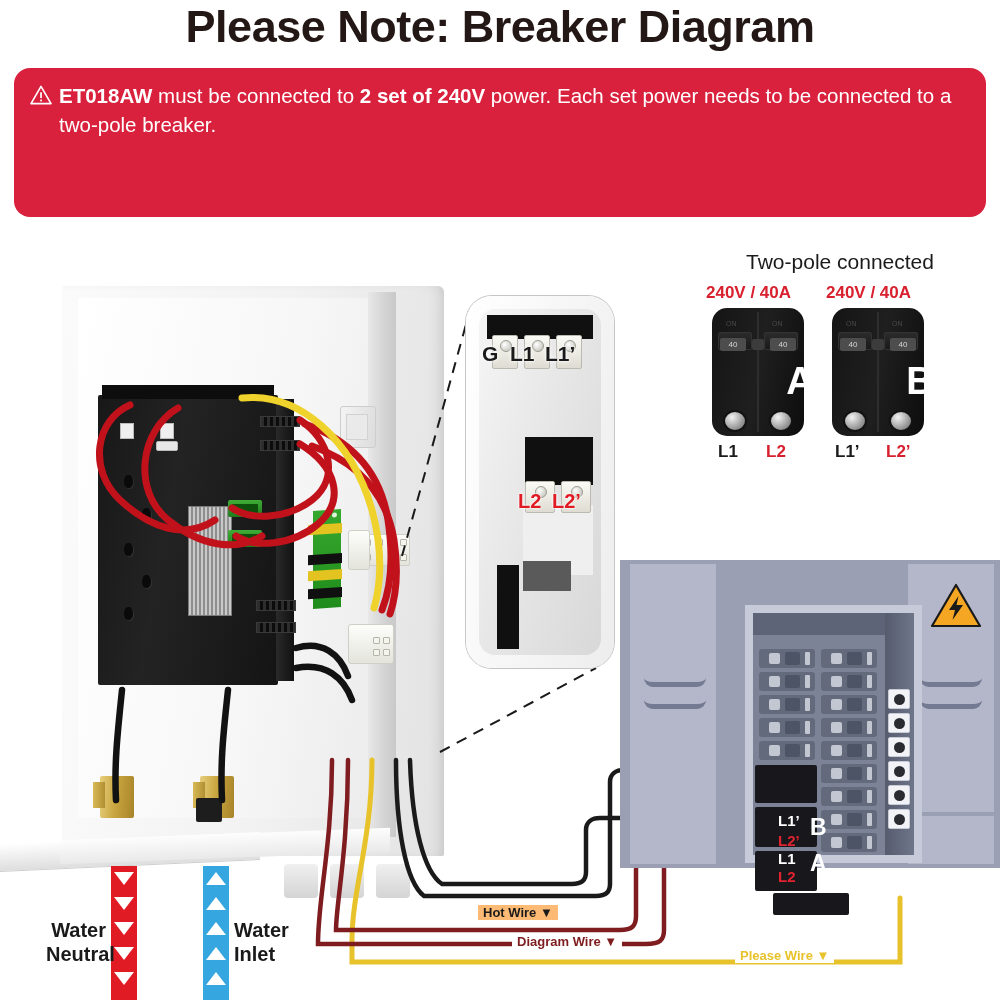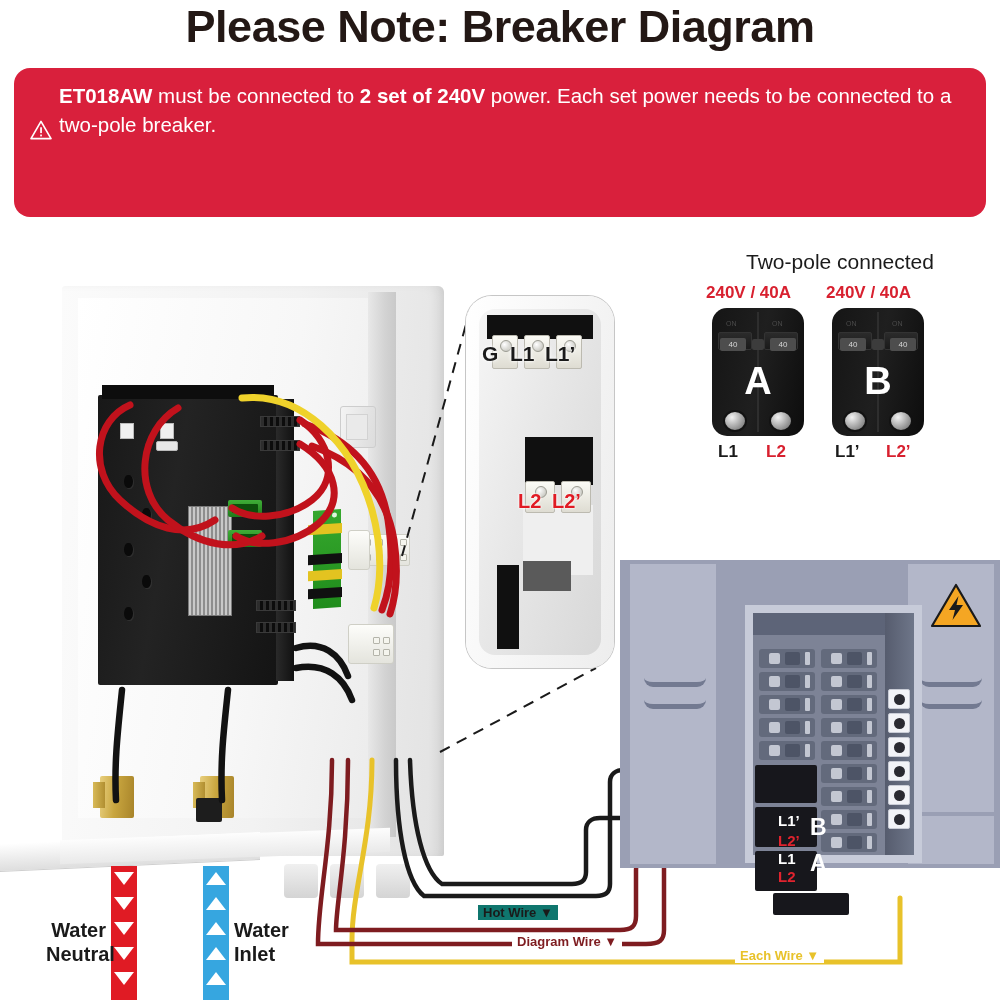--- a/index.html
+++ b/index.html
@@ -27,21 +27,21 @@
   #warning-box {
     position: absolute;
     left: 14px; top: 68px;
     width: 972px; height: 149px;
     background: #D9203C;
     border-radius: 16px;
     padding: 13px 18px 0 16px;
   }
   .warn-line {
     display: flex;
-    align-items: flex-end;
+    align-items: flex-start;
     color: #ffffff;
     font-size: 20.5px;
     line-height: 1.43;
     margin-bottom: 1px;
   }
   .warn-text { flex: 1; }
   .warn-text b { font-weight: bold; }
   .tri-icon {
     width: 22px; height: 20px;
     flex: 0 0 22px;
@@ -144,20 +144,21 @@
   .dp-lbl-red { position:absolute; color:#E01B24; font-size:20px; font-weight:bold; text-shadow:0 0 2px #fff,0 0 3px #fff; }
 
   
   #breakers-sec { position:absolute; left:690px; top:250px; width:300px; height:225px; }
   .brk-title { text-align:center; font-size:21px; color:#1b1b1b; font-weight:normal; }
   .brk-volt { position:absolute; font-size:17px; font-weight:bold; color:#D8202F; }
   .brk-unit {
     position:absolute; width:92px; height:128px;
     background: linear-gradient(100deg,#151515 0%,#1f1f1f 50%,#0d0d0d 100%);
     border-radius:15px;
+    padding-left:42px;
   }
   .brk-unit .split { position:absolute; left:45px; top:4px; width:2px; height:120px; background:#2e2e2e; }
   .brk-on { position:absolute; top:12px; font-size:7px; color:#4a4a4a; }
   .brk-sw { position:absolute; top:24px; width:34px; height:18px; background:linear-gradient(180deg,#2b2b2b,#1a1a1a); border:1px solid #333; border-radius:2px; }
   .brk-amp { position:absolute; top:30px; width:26px; height:13px; background:#4d4d4d; border-radius:2px; color:#d6d6d6; font-size:8px; text-align:center; line-height:13px; }
   .brk-letter { position:absolute; top:54px; width:100%; text-align:center; color:#fff; font-size:38px; font-weight:bold; line-height:1; }
   .brk-screw { position:absolute; top:102px; width:24px; height:22px; border-radius:50%; background:radial-gradient(circle at 35% 30%,#f2f2f2,#8e8e8e 70%,#6a6a6a); border:2px solid #121212; }
   .brk-termlbl { position:absolute; font-size:17px; font-weight:bold; }
 
   
@@ -539,15 +540,15 @@
   <div class="arrow-up" style="top:31px;"></div>
   <div class="arrow-up" style="top:56px;"></div>
   <div class="arrow-up" style="top:81px;"></div>
   <div class="arrow-up" style="top:106px;"></div>
 </div>
 <div class="water-lbl" style="left:234px;top:918px;">
   <div>Water</div>
   <div>Inlet</div>
 </div>
 
-<div class="wire-lbl" style="left:478px;top:905px;color:#1a1a1a;background:#0f766e;padding:0 5px;">Hot Wire ▼</div>
+<div class="wire-lbl" style="left:478px;top:905px;color:#1a1a1a;background:#fdba74;padding:0 5px;">Hot Wire ▼</div>
 <div class="wire-lbl" style="left:512px;top:934px;color:#7E1C20;background:#fff;padding:0 5px;">Diagram Wire ▼</div>
-<div class="wire-lbl" style="left:735px;top:948px;color:#E8C22A;background:#fff;padding:0 5px;">Each Wire ▼</div>
+<div class="wire-lbl" style="left:735px;top:948px;color:#E8C22A;background:#fff;padding:0 5px;">Please Wire ▼</div>
 
 </body></html>

